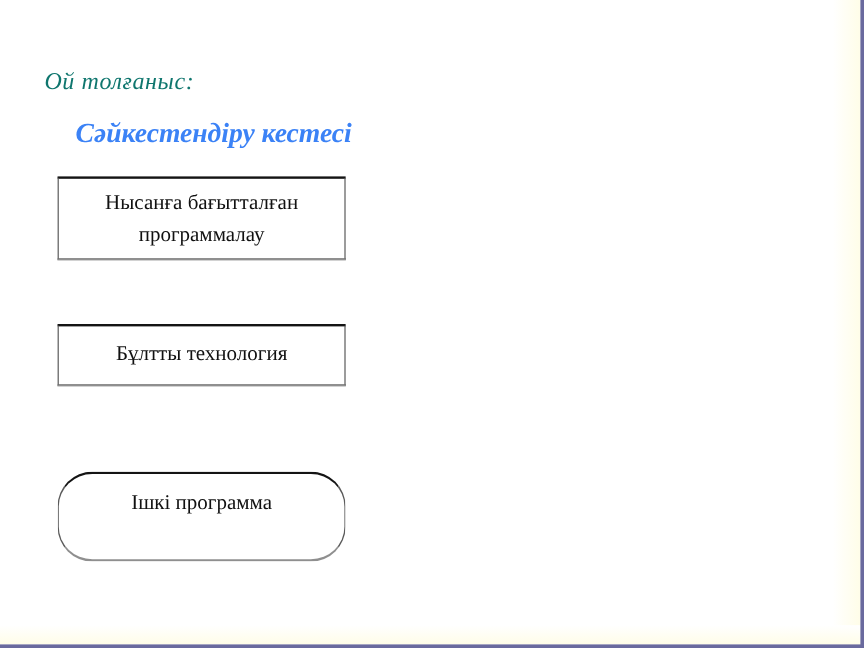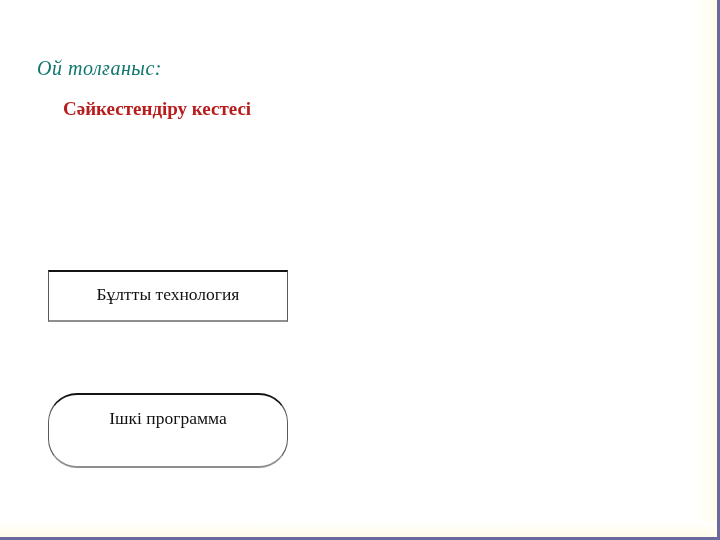--- a/index.html
+++ b/index.html
@@ -42,23 +42,24 @@
     position: absolute;
     left: 37px; top: 57px;
     font-size: 20px;
     font-style: italic;
     letter-spacing: 0.5px;
     white-space: nowrap;
   }
   .subtitle {
     position: absolute;
     left: 63px; top: 98px;
-    font-size: 19px;
+    font-size: 23px;
+    font-style: italic;
     font-weight: bold;
-    color: #b91c1c;
+    color: #3b82f6;
     white-space: nowrap;
   }
   .match-box {
     position: absolute;
     box-sizing: border-box;
     border: 1px solid #5a5a5a;
     border-top: 2px solid #141414;
     border-bottom: 2px solid #8f8f8f;
     background: #ffffff;
     text-align: center;
@@ -81,17 +82,18 @@
 
   <div class="strip-right"></div>
   <div class="strip-bottom"></div>
   <div class="frame-right" style="background: rgb(106, 106, 158);"></div>
   <div class="frame-bottom" style="background: rgb(106, 106, 158);"></div>
 
   <div class="heading" style="color: #0f766e;">Ой толғаныс:</div>
 
   <div class="subtitle">Сәйкестендіру кестесі</div>
 
+  <div class="match-box left-col lbox-1">Нысанға бағытталған программалау</div>
   <div class="match-box left-col lbox-2">Бұлтты технология</div>
   <div class="match-box left-col lbox-3">Ішкі программа</div>
 
 
 </div>
 
 </body></html>

